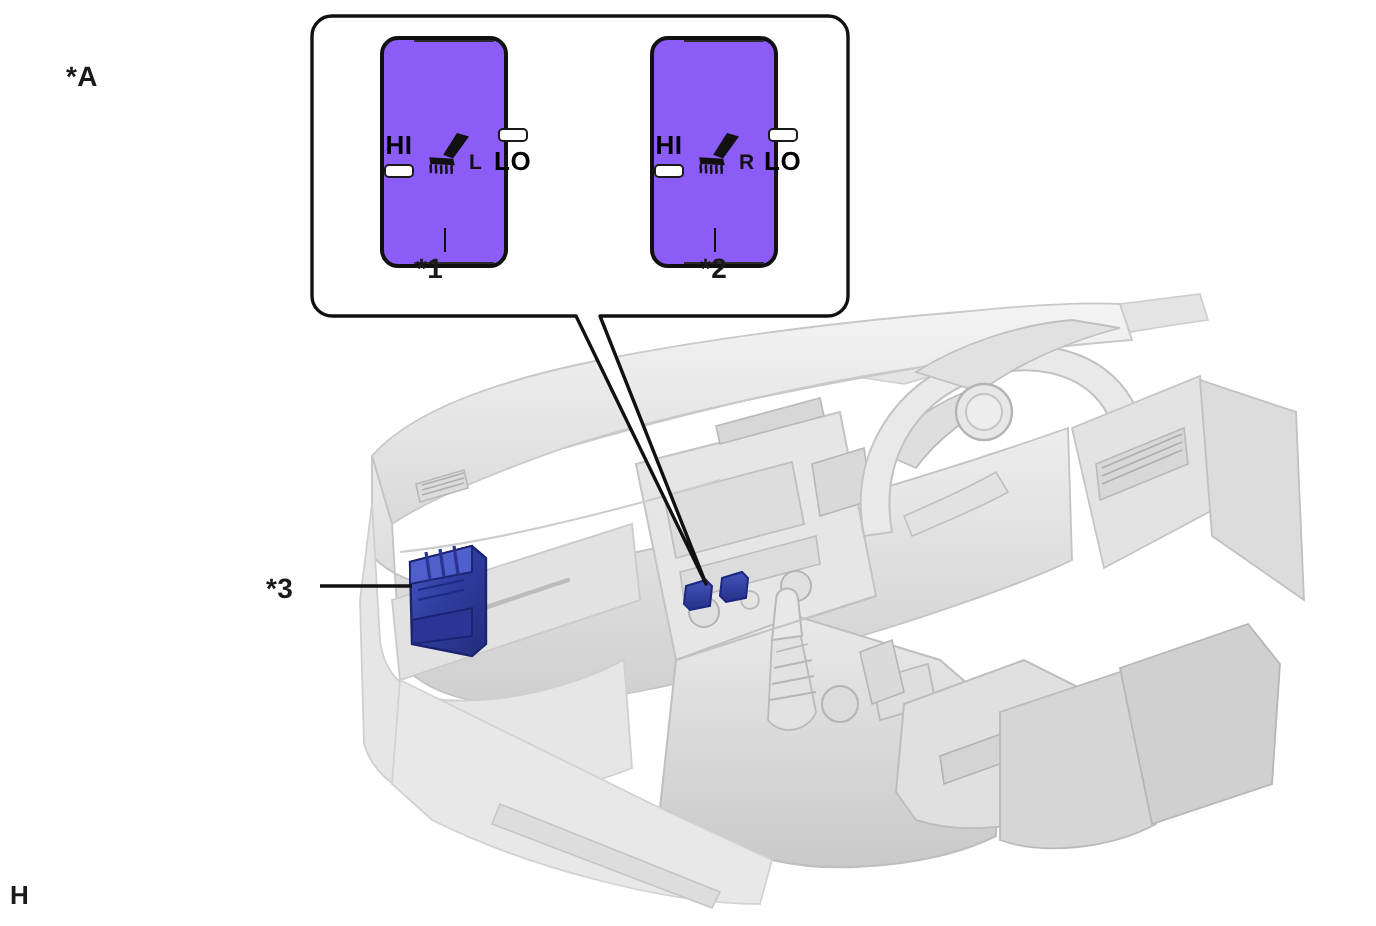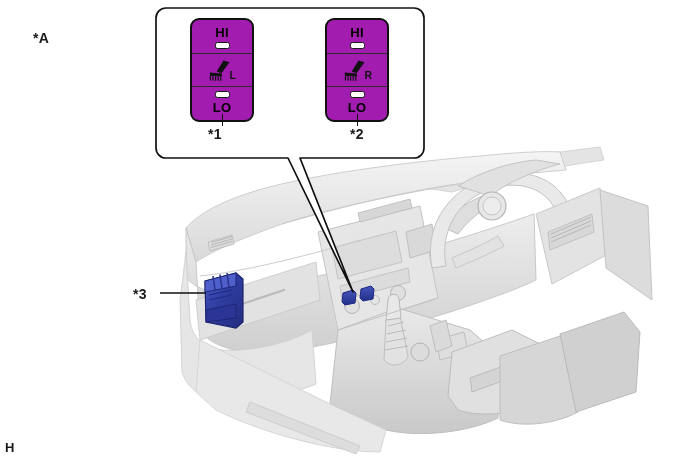--- a/index.html
+++ b/index.html
@@ -38,27 +38,27 @@
   #figure {
     left: 0; top: 0;
     width: 688px;
     height: 463px;
   }
 
   
   .switch {
     position: absolute;
     width: 64px;
-    height: 104px;
+    height: 116px;
     border: 2.2px solid #111111;
     border-radius: 9px;
-    background: #a21caf;
+    background: #8b5cf6;
     box-sizing: border-box;
     display: flex;
-    flex-direction: column;
+    flex-direction: row;
     align-items: stretch;
   }
   #switch-left  { left: 190px; top: 18px; }
   #switch-right { left: 325px; top: 18px; }
 
   .sw-cell {
     flex: 1 1 0;
     display: flex;
     flex-direction: column;
     align-items: center;

